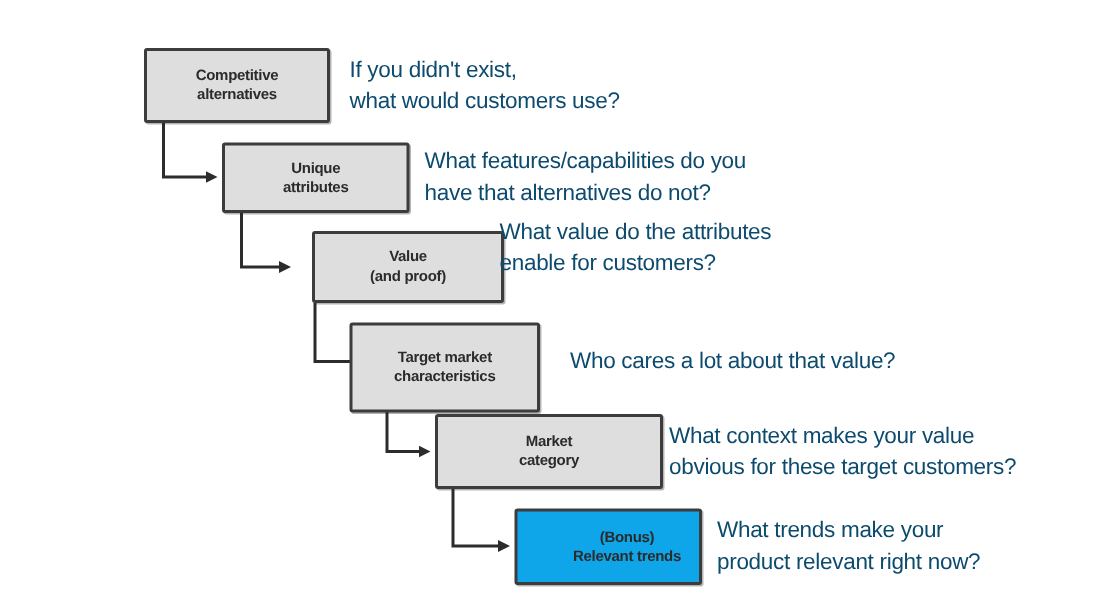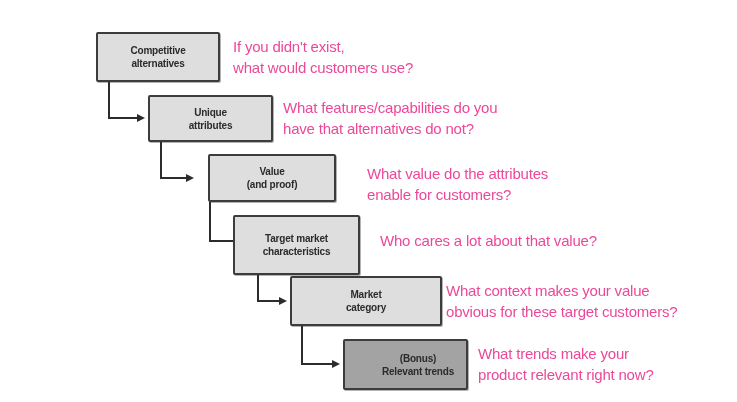--- a/index.html
+++ b/index.html
@@ -36,38 +36,38 @@
     text-align: center;
   }
   .step-box .label {
     font-weight: bold;
     font-size: 10px;
     line-height: 1.3;
     color: #2b2b2b;
     white-space: pre-line;
     letter-spacing: -0.2px;
   }
-  .step-box.bonus { background: #a3a3a3; padding-left: 25px; }
+  .step-box.bonus { background: #0ea5e9; padding-left: 25px; }
   .s1 { left: 96px;  top: 32px;  width: 124px; height: 50px; }
   .s2 { left: 148px; top: 95px;  width: 125px; height: 47px; }
   .s3 { left: 197px; top: 154px; width: 128px; height: 48px; margin-left: 11px; }
   .s4 { left: 233px; top: 215px; width: 127px; height: 60px; }
   .s5 { left: 290px; top: 276px; width: 152px; height: 50px; }
   .s6 { left: 343px; top: 339px; width: 125px; height: 51px; }
   .question {
     position: absolute;
     font-size: 15px;
     line-height: 21px;
-    color: #ec4899;
+    color: #0c4a6e;
     white-space: pre-line;
     letter-spacing: -0.2px;
   }
   .q1 { left: 233px; top: 36px; }
   .q2 { left: 283px; top: 97px; }
-  .q3 { left: 333px; top: 163px; margin-left: 34px; }
+  .q3 { left: 333px; top: 144px; }
   .q4 { left: 380px; top: 230px; }
   .q5 { left: 415px; top: 280px; margin-left: 31px; }
   .q6 { left: 478px; top: 343px; }
 </style>
 </head>
 <body>
 
 <div class="canvas">
 
   <svg class="connectors" viewBox="0 0 737 402" xmlns="http://www.w3.org/2000/svg">

